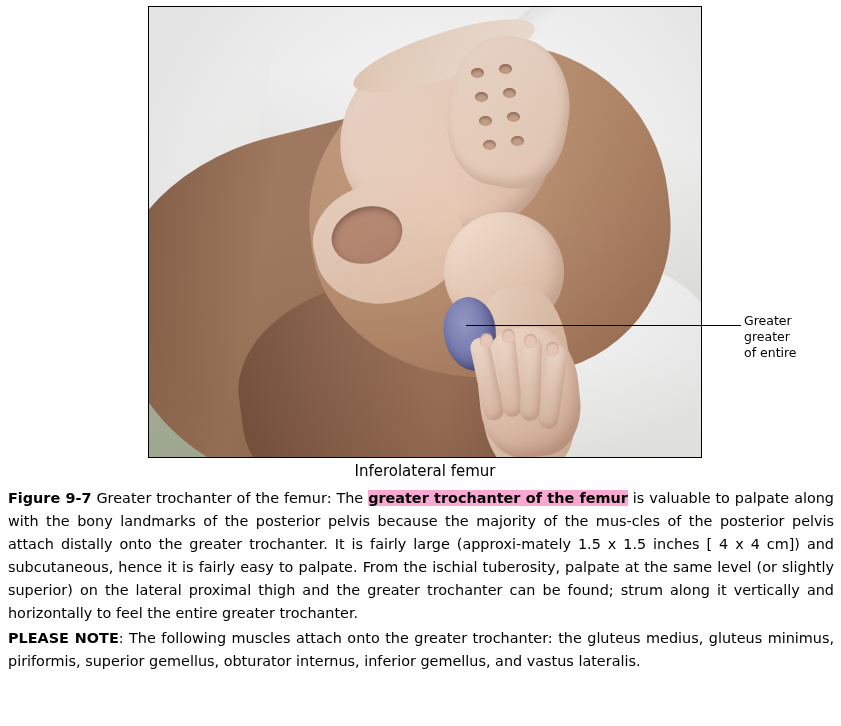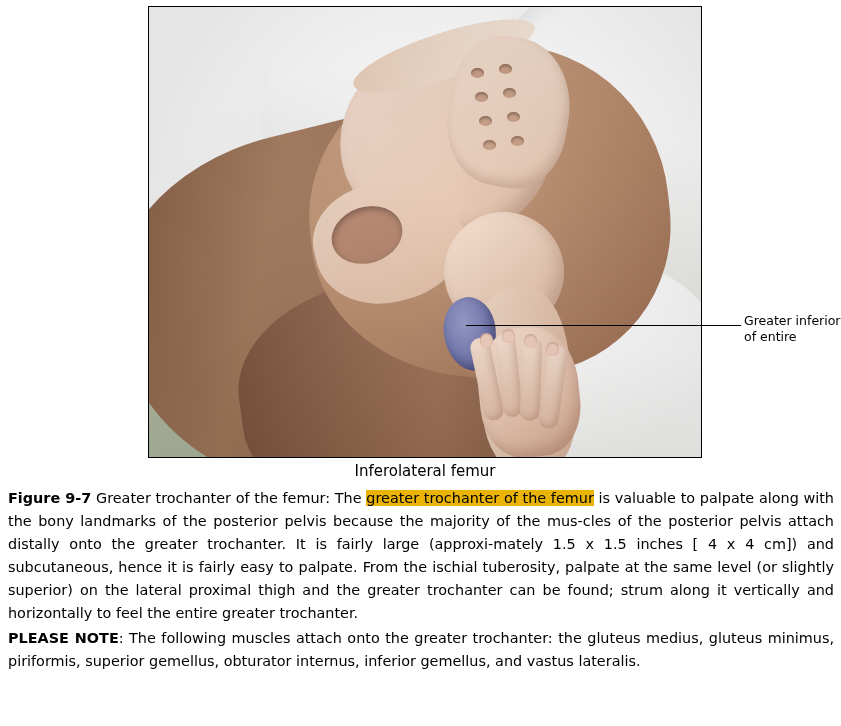--- a/index.html
+++ b/index.html
@@ -279,22 +279,22 @@
     text-align: justify;
     text-justify: inter-word;
   }
   .caption-block p {
     margin: 0 0 2px 0;
   }
   .fig-num {
     font-weight: bold;
   }
   .hl {
-    background: #eab308;
-    font-weight: normal;
+    background: #f9a8d4;
+    font-weight: bold;
   }
   .note-label {
     font-weight: bold;
   }
   .note-para {
     margin-top: 6px;
   }
 </style>
 </head>
 <body>
@@ -349,21 +349,21 @@
         <div class="nail" style="left:375px; top:327px;"></div>
         <div class="nail" style="left:397px; top:335px;"></div>
 
         <div class="shade"></div>
       </div>
     </div>
 
     <div class="leader-line"></div>
 
     <div class="fig-label">
-      <div>Greater inferior</div>
+      <div>Greater greater</div>
       <div>of entire</div>
     </div>
 
     <div class="view-caption">Inferolateral femur</div>
   </div>
 
   <div class="caption-block">
     <p><span class="fig-num">Figure 9-7</span> <span>Greater trochanter of the femur: The</span> <span class="hl">greater trochanter of the femur</span> <span>is valuable to palpate along with the bony landmarks of the posterior pelvis because the majority of the mus-cles of the posterior pelvis attach distally onto the greater trochanter. It is fairly large (approxi-mately 1.5 x 1.5 inches [ 4 x 4 cm]) and subcutaneous, hence it is fairly easy to palpate. From the ischial tuberosity, palpate at the same level (or slightly superior) on the lateral proximal thigh and the greater trochanter can be found; strum along it vertically and horizontally to feel the entire greater trochanter.</span></p>
     <p class="note-para"><span class="note-label">PLEASE NOTE</span><span>: The following muscles attach onto the greater trochanter: the gluteus medius, gluteus minimus, piriformis, superior gemellus, obturator internus, inferior gemellus, and vastus lateralis.</span></p>
   </div>

